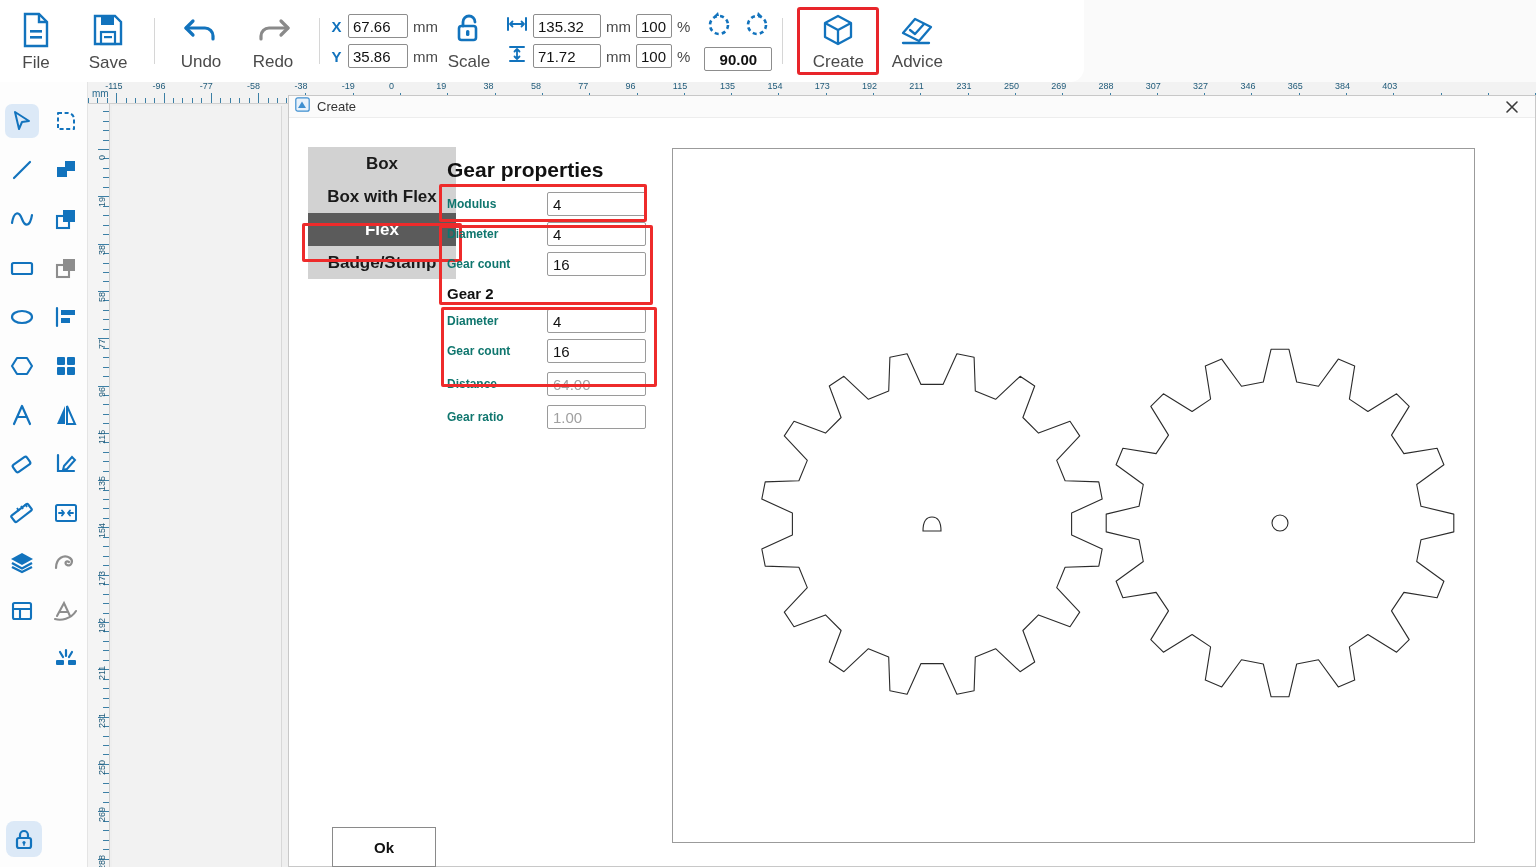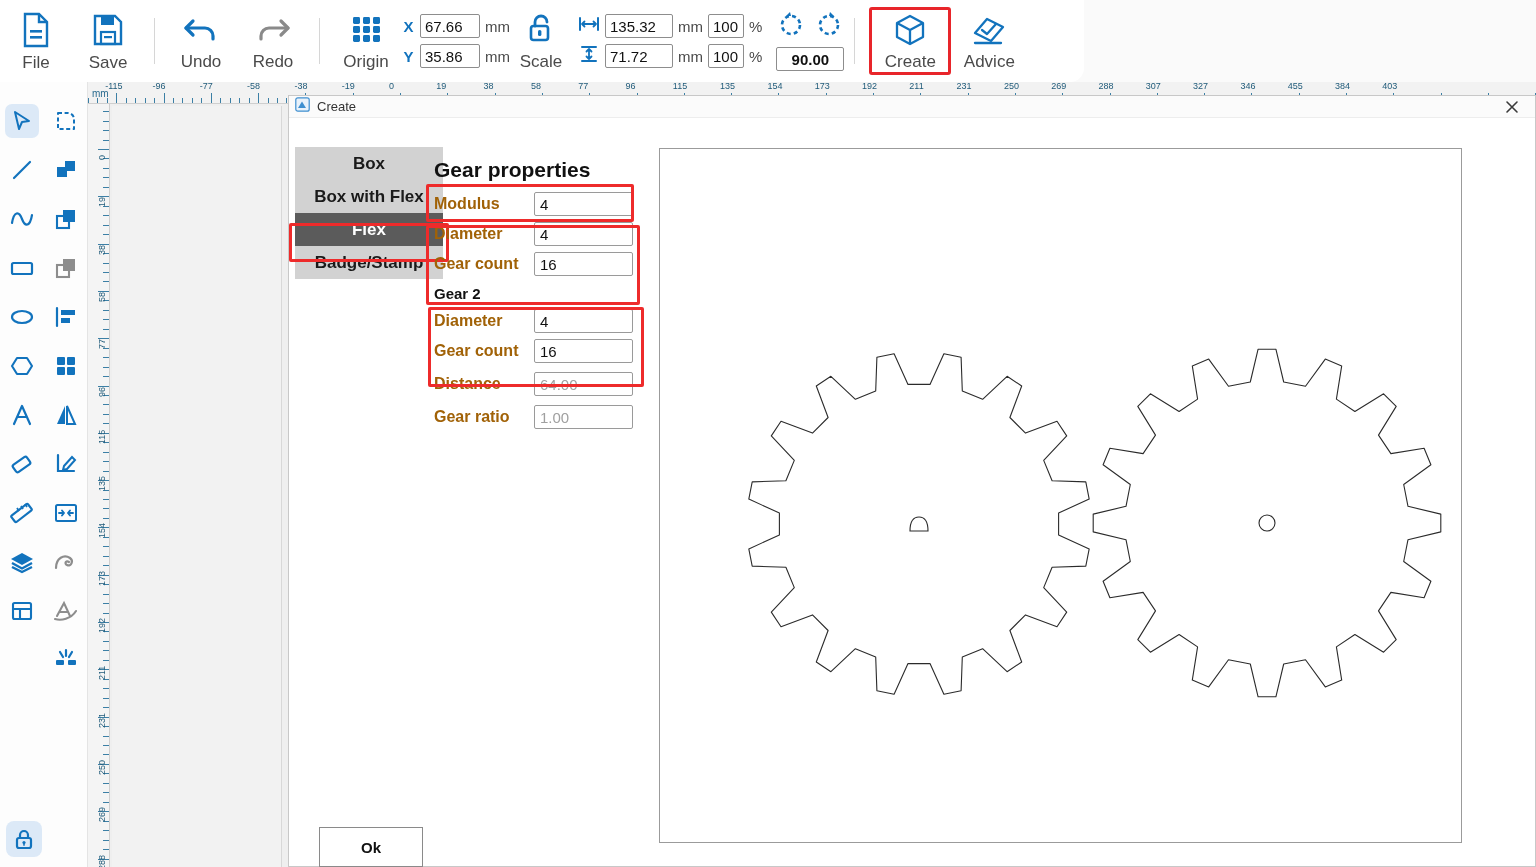--- a/index.html
+++ b/index.html
@@ -96,38 +96,38 @@
   }
   .dlg-title {
     height: 22px; background:#fbfbfb; display:flex; align-items:center;
     padding-left:6px; gap:7px; border-bottom:1px solid #ededed;
   }
   .dlg-title .t { font-size:13px; color:#333; }
   .dlg-close {
     position:absolute; right:0; top:0; width:46px; height:22px;
     display:flex; align-items:center; justify-content:center; cursor:pointer;
   }
-  .dlg-body { flex:1; position:relative; }
+  .dlg-body { flex:1; position:relative;margin-left:13px; }
 
   .cat-list { position:absolute; left:6px; top:29px; width:148px; }
   .cat {
     height: 33px; background:#d2d2d2; color:#1a1a1a;
     display:flex; align-items:center; justify-content:center;
     font-size:17px; font-weight:700; cursor:pointer;
   }
   .cat.active { background:#5b5b5b; color:#ffffff; }
   .cat-hl {
     position:absolute; left:0px; top:105px; width:160px; height:39px;
     border:3px solid #ee2b2b; border-radius:2px; pointer-events:none;
   }
 
   .props { position:absolute; left:145px; top:40px; width:230px; }
   .props h2 { font-size:21px; font-weight:700; color:#111; margin-bottom:7px; }
   .prow { display:flex; align-items:center; height:30px; }
-  .prow .plab { font-size:16px; font-weight:700; color:#a16207; width:100px; }
+  .prow .plab { font-size:12px; font-weight:700; color:#0f766e; width:100px; }
   .ghead { font-size:15px; font-weight:700; color:#111; height:24px; line-height:24px; }
   input.pinput {
     font-family:"Liberation Sans", sans-serif;
     width:99px; height:24px; font-size:15px; color:#111;
     border:1px solid #9a9a9a; background:#fff; padding:0 5px; border-radius:2px;
   }
   input.pinput.ro { color:#a0a0a0; background:#fff; }
 
   .hl { position:absolute; border:3px solid #ee2b2b; border-radius:2px; pointer-events:none; }
 
@@ -193,38 +193,20 @@
               <path d="M35 15 H16 a8 8 0 0 0 -8 8 v3" fill="none" stroke="#8a8a8a" stroke-width="3.2" stroke-linecap="round"></path>
             </svg>
         </span>
         <span class="lbl">Redo</span>
       </div>
     </div>
 
     <div class="tb-sep"></div>
 
     <div class="tb-group">
-      <div class="tb-btn">
-        <span class="icn">
-          <svg width="36" height="34" viewBox="0 0 36 34">
-            <g fill="#1273bd">
-              <rect x="5" y="4" width="7" height="7" rx="1.4"></rect>
-                <rect x="15" y="4" width="7" height="7" rx="1.4"></rect>
-                <rect x="25" y="4" width="7" height="7" rx="1.4"></rect>
-              <rect x="5" y="13" width="7" height="7" rx="1.4"></rect>
-                <rect x="15" y="13" width="7" height="7" rx="1.4"></rect>
-                <rect x="25" y="13" width="7" height="7" rx="1.4"></rect>
-              <rect x="5" y="22" width="7" height="7" rx="1.4"></rect>
-                <rect x="15" y="22" width="7" height="7" rx="1.4"></rect>
-                <rect x="25" y="22" width="7" height="7" rx="1.4"></rect>
-            </g>
-          </svg>
-        </span>
-        <span class="lbl">Origin</span>
-      </div>
 
       <div class="tb-fields">
         <div class="fld-row">
           <span class="fld-lab">X</span>
           <input class="nbox w-xy" value="67.66" style="">
           <span class="fld-unit">mm</span>
         </div>
         <div class="fld-row">
           <span class="fld-lab">Y</span>
           <input class="nbox w-xy" value="35.86" style="">
@@ -469,21 +451,21 @@
       <div class="tick" style="left: 1172.86px; width: 1px; height: 6px; top: 16px;"></div>
       <div class="tick" style="left: 1182.32px; width: 1px; height: 6px; top: 16px;"></div>
       <div class="tick" style="left: 1191.78px; width: 1px; height: 6px; top: 16px;"></div>
       <div class="tick" style="left: 1201.24px; width: 1px; height: 6px; top: 16px;"></div>
       <div class="rnum" style="left: 1152.4px; top: -1px;">346</div>
       <div class="tick" style="left: 1210.7px; width: 1px; height: 11px; top: 11px;"></div>
       <div class="tick" style="left: 1220.16px; width: 1px; height: 6px; top: 16px;"></div>
       <div class="tick" style="left: 1229.62px; width: 1px; height: 6px; top: 16px;"></div>
       <div class="tick" style="left: 1239.08px; width: 1px; height: 6px; top: 16px;"></div>
       <div class="tick" style="left: 1248.54px; width: 1px; height: 6px; top: 16px;"></div>
-      <div class="rnum" style="left: 1199.7px; top: -1px;">455</div>
+      <div class="rnum" style="left: 1199.7px; top: -1px;">365</div>
       <div class="tick" style="left: 1258px; width: 1px; height: 11px; top: 11px;"></div>
       <div class="tick" style="left: 1267.46px; width: 1px; height: 6px; top: 16px;"></div>
       <div class="tick" style="left: 1276.92px; width: 1px; height: 6px; top: 16px;"></div>
       <div class="tick" style="left: 1286.38px; width: 1px; height: 6px; top: 16px;"></div>
       <div class="tick" style="left: 1295.84px; width: 1px; height: 6px; top: 16px;"></div>
       <div class="rnum" style="left: 1247px; top: -1px;">384</div>
       <div class="tick" style="left: 1305.3px; width: 1px; height: 11px; top: 11px;"></div>
       <div class="tick" style="left: 1314.76px; width: 1px; height: 6px; top: 16px;"></div>
       <div class="tick" style="left: 1324.22px; width: 1px; height: 6px; top: 16px;"></div>
       <div class="tick" style="left: 1333.68px; width: 1px; height: 6px; top: 16px;"></div>

